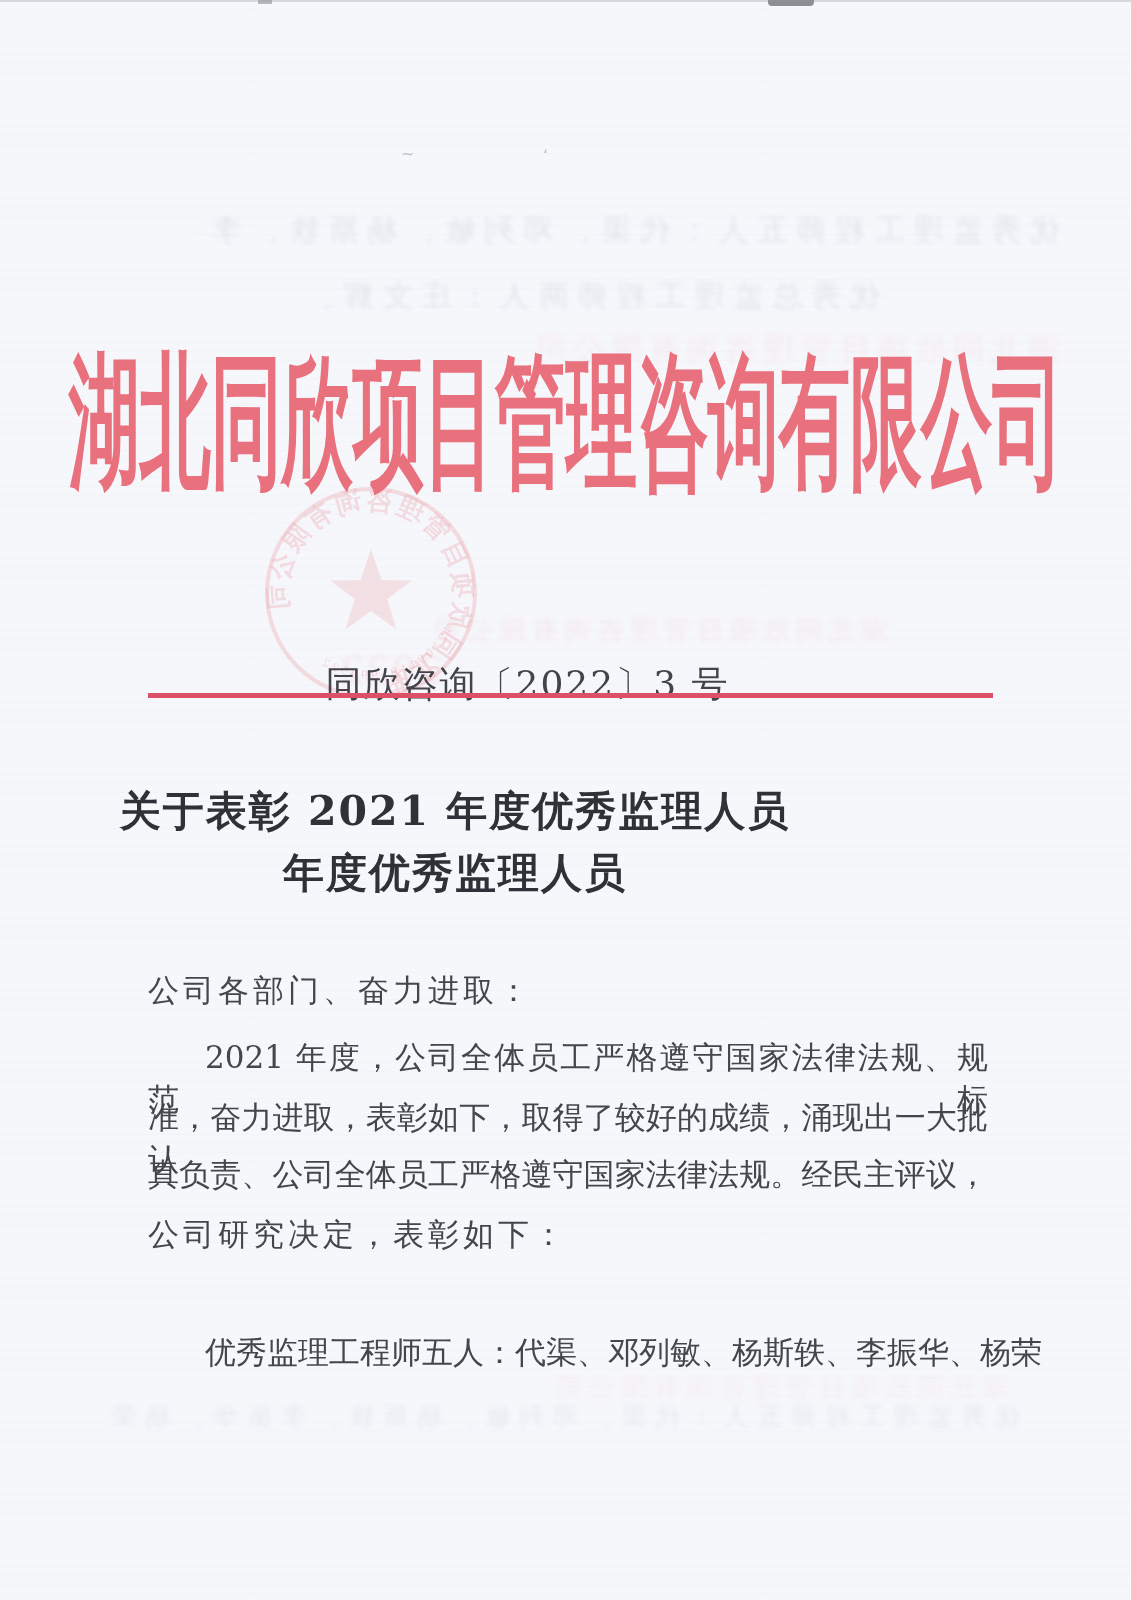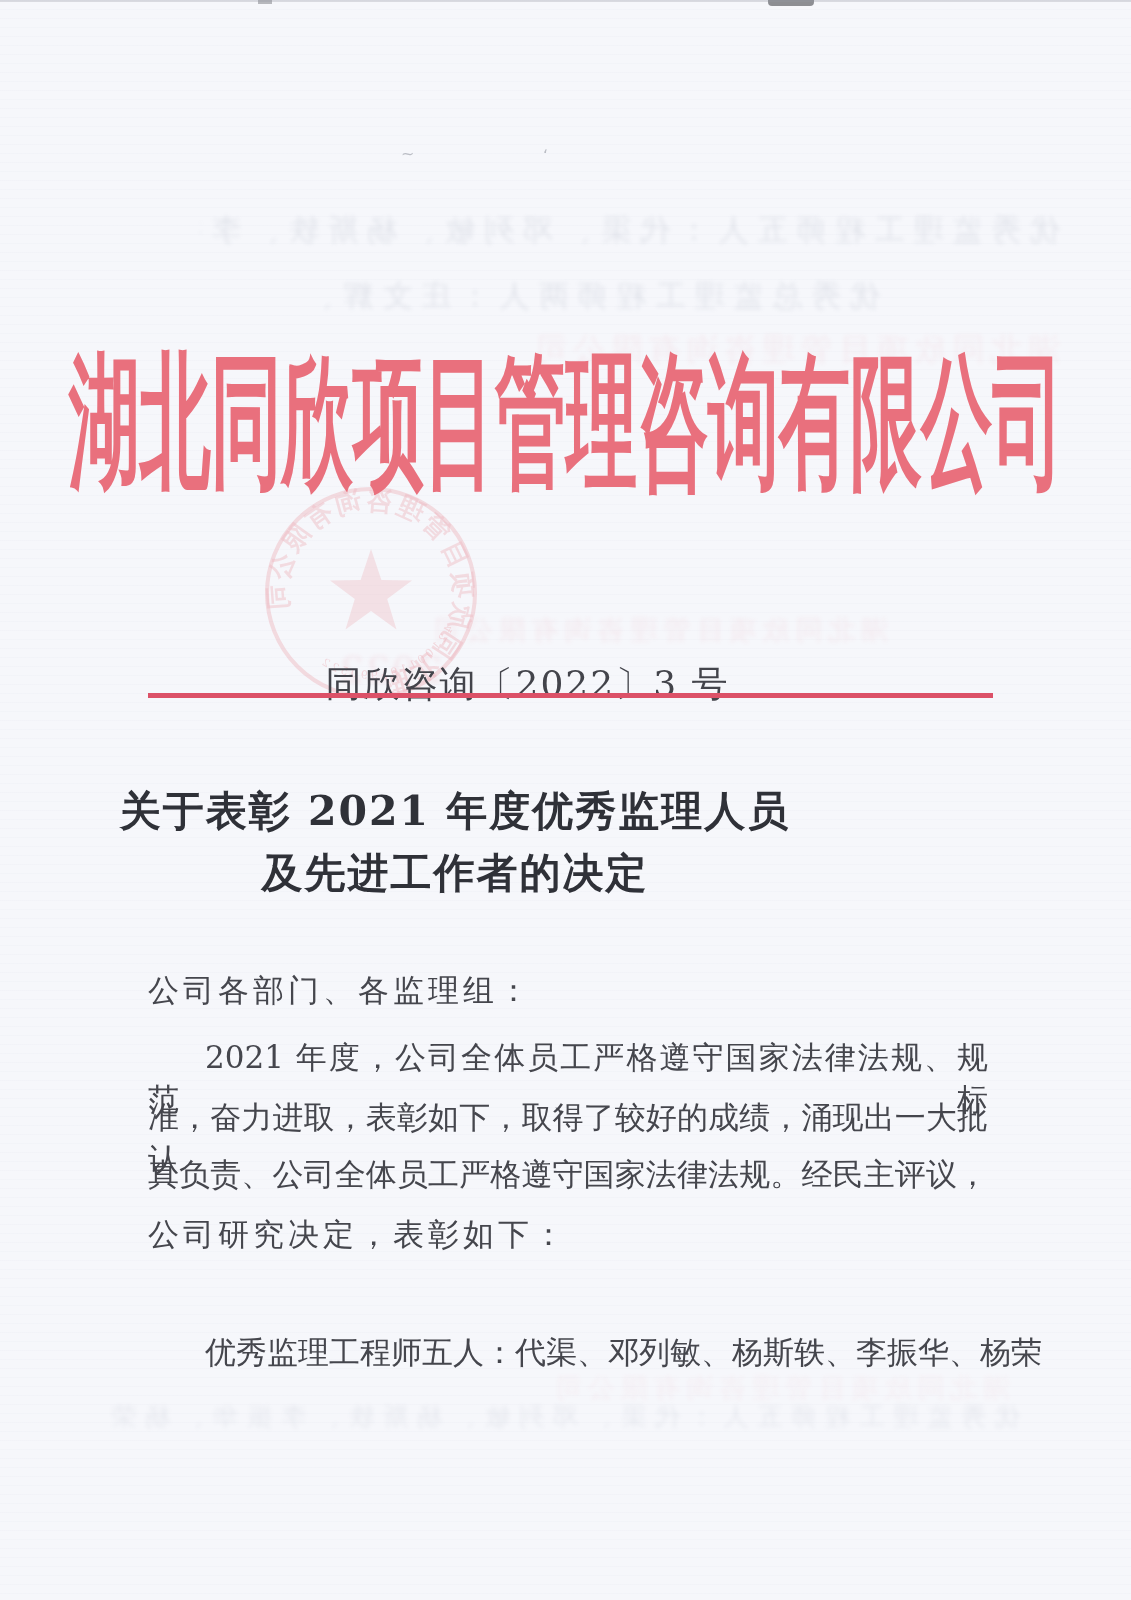--- a/index.html
+++ b/index.html
@@ -131,23 +131,23 @@
   <div class="bleed pink" style="left:168px;top:612px;width:720px;height:32px;font-size:27px;opacity:0.12;">湖北同欣项目管理咨询有限公司</div>
   <div class="bleed pink" style="left:322px;top:648px;width:120px;height:44px;font-size:38px;opacity:0.14;letter-spacing:2px;">2022</div>
 
   <div class="abs docnum">
     <span>同欣咨询〔2022〕3 号</span>
   </div>
 
   <div class="abs rule" style="background:#dc5168;"></div>
 
   <div class="abs doc-title" style="top:784px;">关于表彰 2021 年度优秀监理人员</div>
-  <div class="abs doc-title" style="top:846px;">及先进工作者的决定</div>
+  <div class="abs doc-title" style="top:846px;">年度优秀监理人员</div>
 
-  <div class="abs bodyline" style="top:970px;">公司各部门、各监理组：</div>
+  <div class="abs bodyline" style="top:970px;">公司各部门、奋力进取：</div>
 
   <div class="abs bodyline stretch indent" style="top:1037px;">2021 年度，公司全体员工严格遵守国家法律法规、规范、标</div>
   <div class="abs bodyline stretch" style="top:1097px;">准，奋力进取，表彰如下，取得了较好的成绩，涌现出一大批认</div>
   <div class="abs bodyline stretch" style="top:1154px;">真负责、公司全体员工严格遵守国家法律法规。经民主评议，</div>
   <div class="abs bodyline" style="top:1214px;">公司研究决定，表彰如下：</div>
 
   <div class="abs bodyline indent" style="top:1332px;letter-spacing:0px;width:930px;">优秀监理工程师五人：代渠、邓列敏、杨斯轶、李振华、杨荣</div>
 
   <div class="bleed pink" style="left:230px;top:1370px;width:780px;height:32px;font-size:27px;opacity:0.08;">湖北同欣项目管理咨询有限公司</div>
   <div class="bleed gray" style="left:100px;top:1400px;width:920px;height:30px;font-size:25px;opacity:0.12;">优秀监理工程师五人：代渠、邓列敏、杨斯轶、李振华、杨荣</div>

